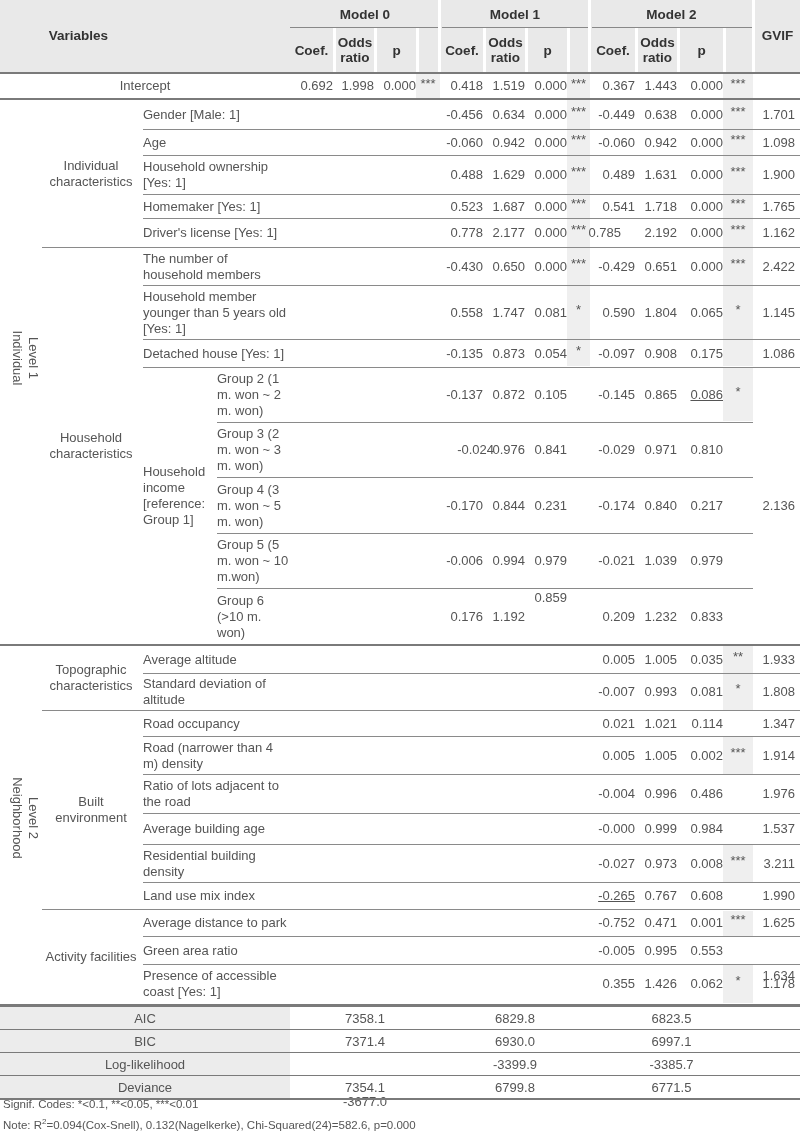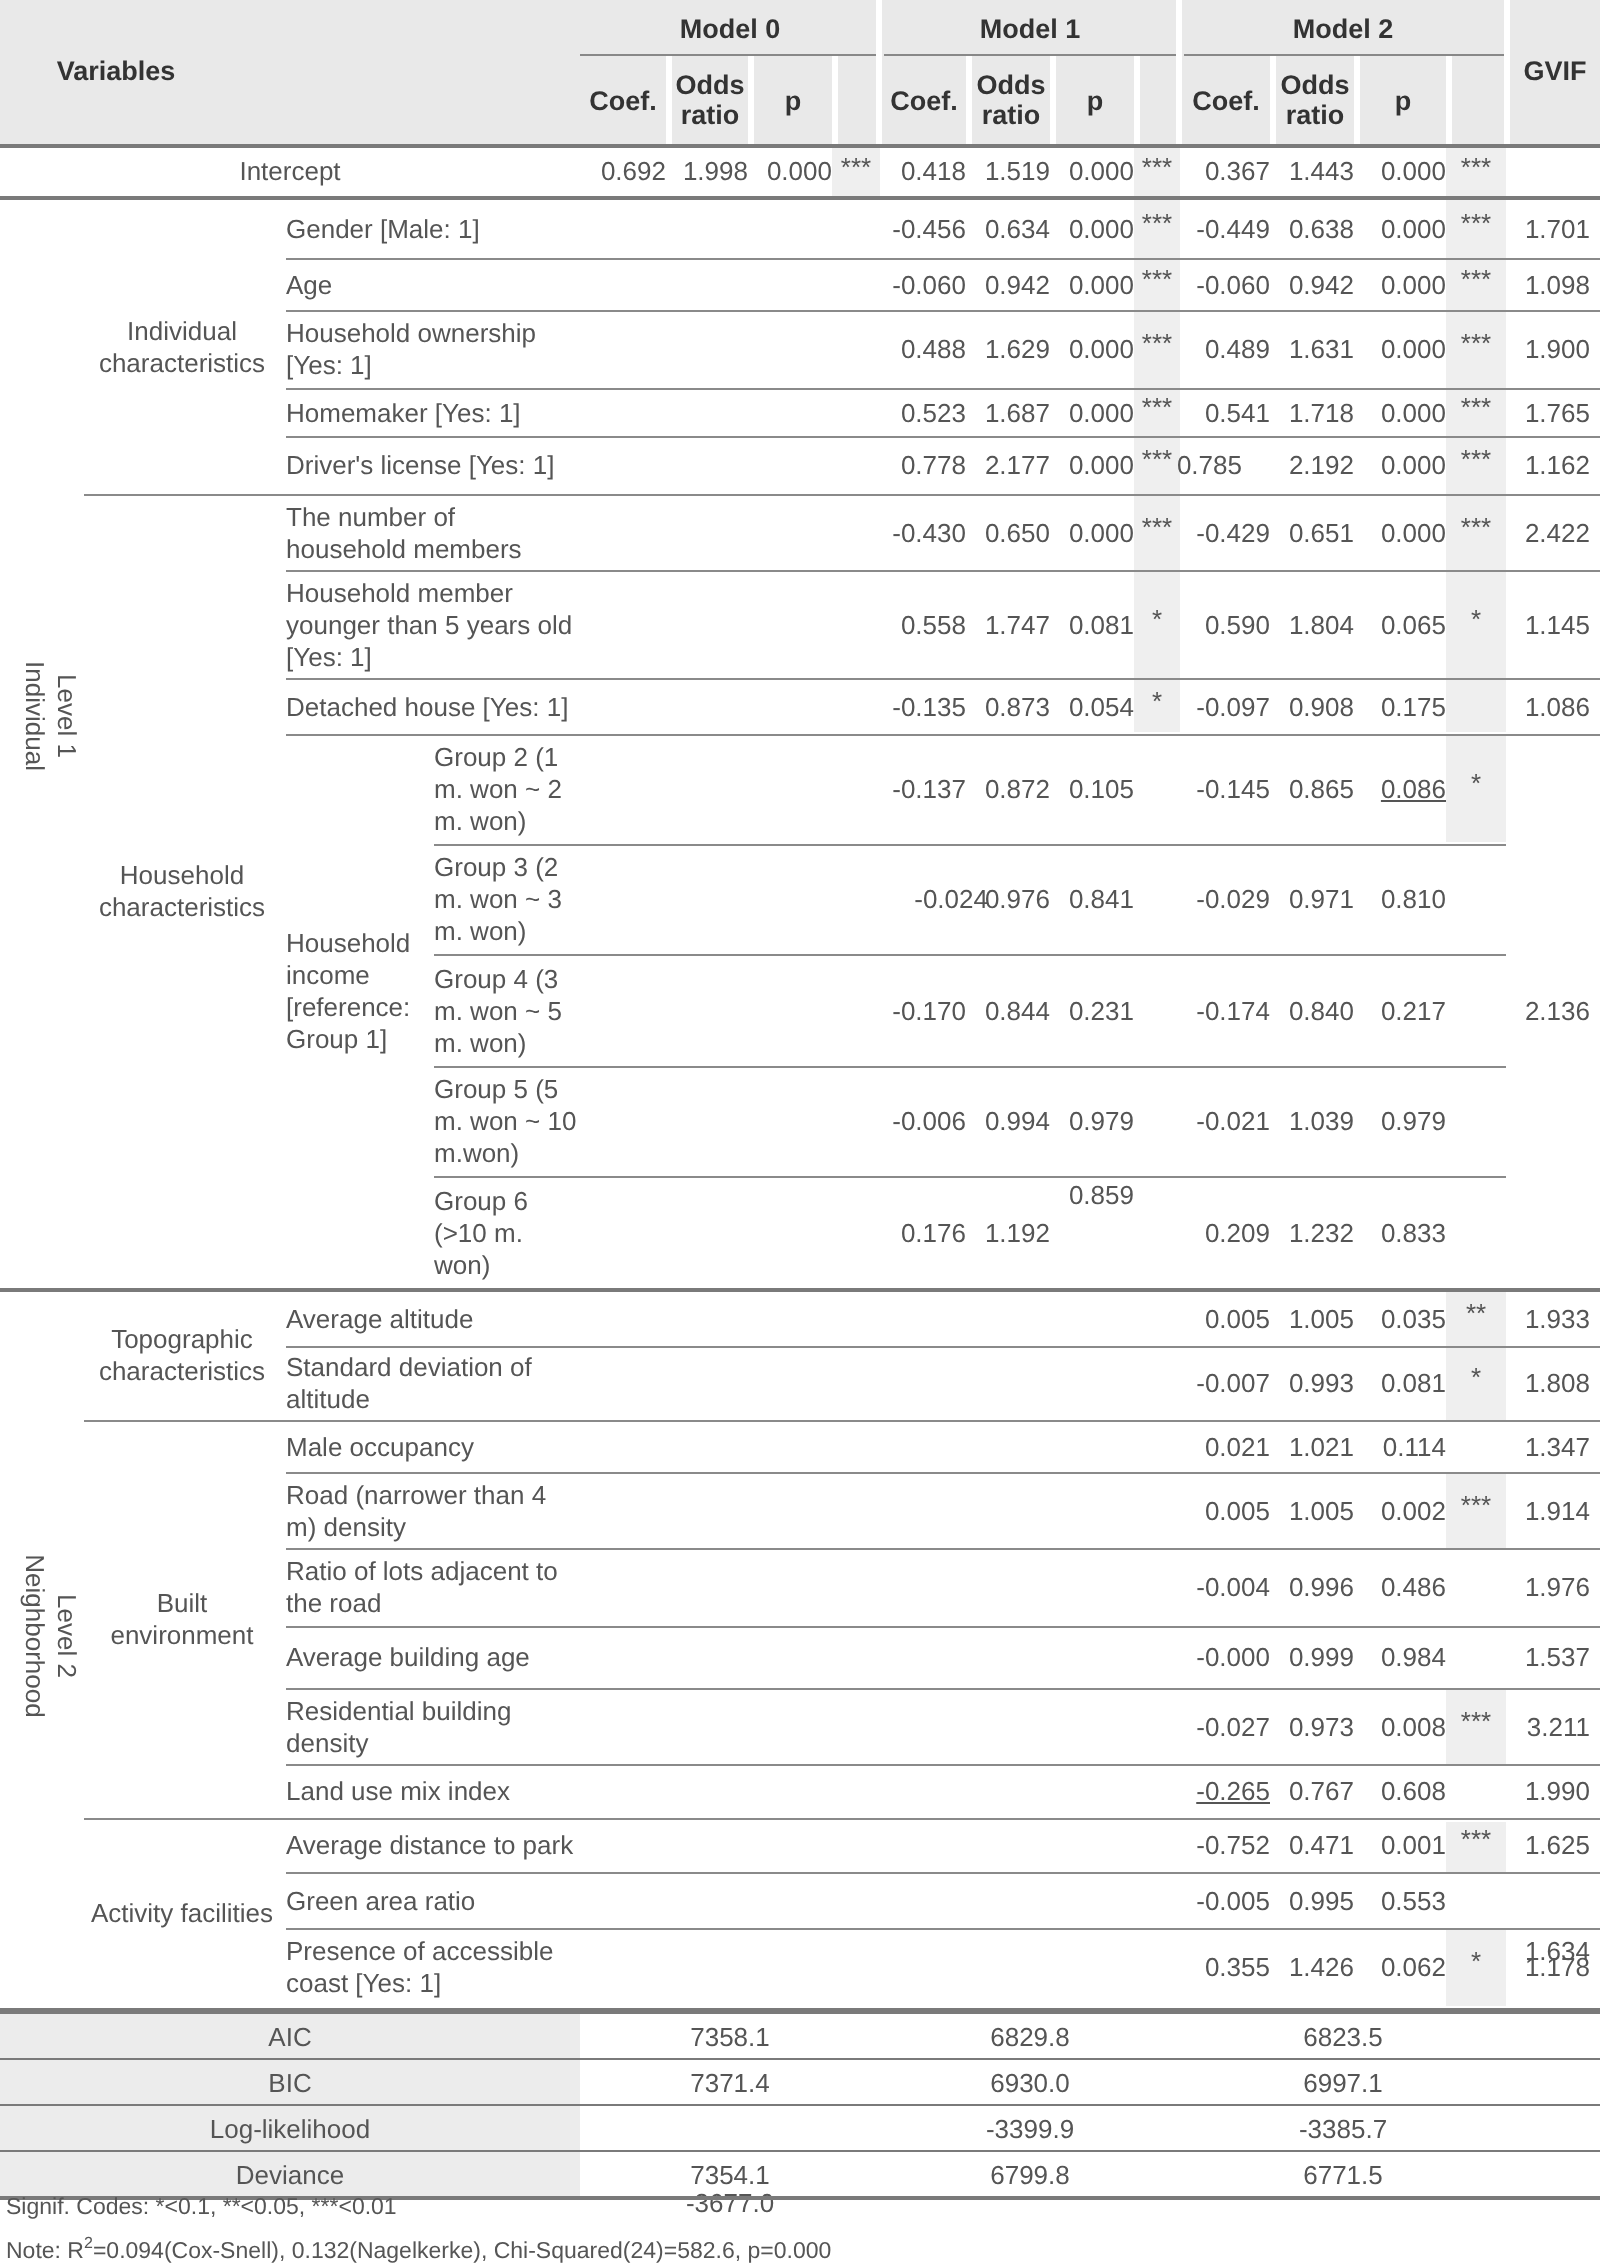--- a/index.html
+++ b/index.html
@@ -22,21 +22,21 @@
   .fitval { position: absolute; top: 0; height: 22px; display: flex; align-items: center; justify-content: center; font-size: 13px; color: #555; }
   .note { position: absolute; left: 3px; font-size: 11.5px; color: #555; }
   sup { font-size: 8px; }
 </style>
 </head>
 <body>
 
 <div class="tbl">
 
   <div class="header"></div>
-  <div class="hcell" style="left:8px; top:28px; width:100px; text-align:center;">Variables</div>
+  <div class="hcell" style="left:8px; top:28px; width:100px; text-align:right;">Variables</div>
   <div class="hcell" style="left:290px; top:7px; width:150px;">Model 0</div>
   <div class="hcell" style="left:440px; top:7px; width:150px;">Model 1</div>
   <div class="hcell" style="left:590px; top:7px; width:163px;">Model 2</div>
   <div class="rule thin" style="left:290px; top:27px; width:148px; height:1px; background:#888;"></div>
   <div class="rule thin" style="left:442px; top:27px; width:146px; height:1px; background:#888;"></div>
   <div class="rule thin" style="left:592px; top:27px; width:160px; height:1px; background:#888;"></div>
   <div style="position:absolute; left:438px; top:0; width:3px; height:72px; background:#fff;"></div>
   <div style="position:absolute; left:588px; top:0; width:3px; height:72px; background:#fff;"></div>
   <div style="position:absolute; left:752px; top:0; width:3px; height:72px; background:#fff;"></div>
 
@@ -262,21 +262,21 @@
       <div class="cell" style="left:143px;top:674px;width:147px;height:36px;">Standard deviation of altitude</div>
       <div class="cell num" style="left:440px;top:674px;width:43px;height:36px;"></div>
       <div class="cell num" style="left:483px;top:674px;width:42px;height:36px;"></div>
       <div class="cell num" style="left:525px;top:674px;width:42px;height:36px;"></div>
       <div class="cell ctr" style="left:567px;top:671px;width:23px;height:36px;"></div>
       <div class="cell num" style="left:590px;top:674px;width:45px;height:36px;">-0.007</div>
       <div class="cell num" style="left:635px;top:674px;width:42px;height:36px;">0.993</div>
       <div class="cell num" style="left:677px;top:674px;width:46px;height:36px;">0.081</div>
       <div class="cell ctr" style="left:723px;top:671px;width:30px;height:36px;">*</div>
       <div class="cell num" style="left:753px;top:674px;width:42px;height:36px;">1.808</div>
-      <div class="cell" style="left:143px;top:711px;width:147px;height:25px;">Male occupancy</div>
+      <div class="cell" style="left:143px;top:711px;width:147px;height:25px;">Road occupancy</div>
       <div class="cell num" style="left:440px;top:711px;width:43px;height:25px;"></div>
       <div class="cell num" style="left:483px;top:711px;width:42px;height:25px;"></div>
       <div class="cell num" style="left:525px;top:711px;width:42px;height:25px;"></div>
       <div class="cell ctr" style="left:567px;top:708px;width:23px;height:25px;"></div>
       <div class="cell num" style="left:590px;top:711px;width:45px;height:25px;">0.021</div>
       <div class="cell num" style="left:635px;top:711px;width:42px;height:25px;">1.021</div>
       <div class="cell num" style="left:677px;top:711px;width:46px;height:25px;">0.114</div>
       <div class="cell ctr" style="left:723px;top:708px;width:30px;height:25px;"></div>
       <div class="cell num" style="left:753px;top:711px;width:42px;height:25px;">1.347</div>
       <div class="rule thin" style="left:143px;top:736px;width:657px;"></div>

